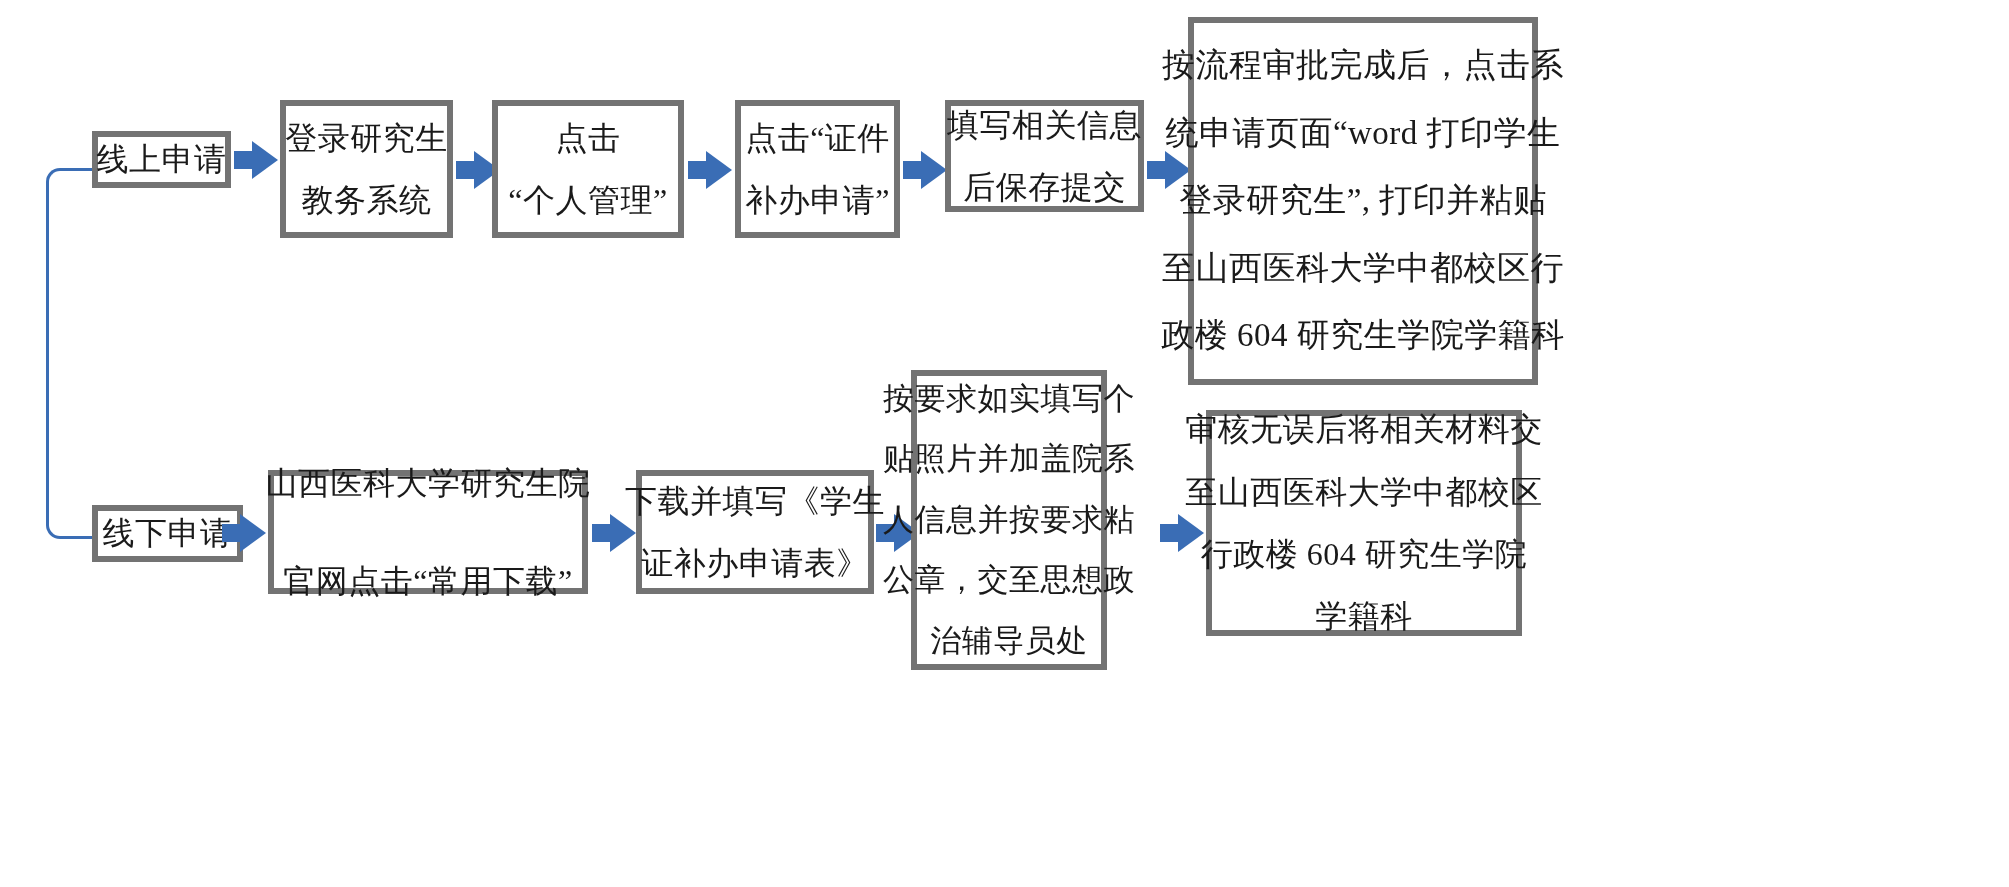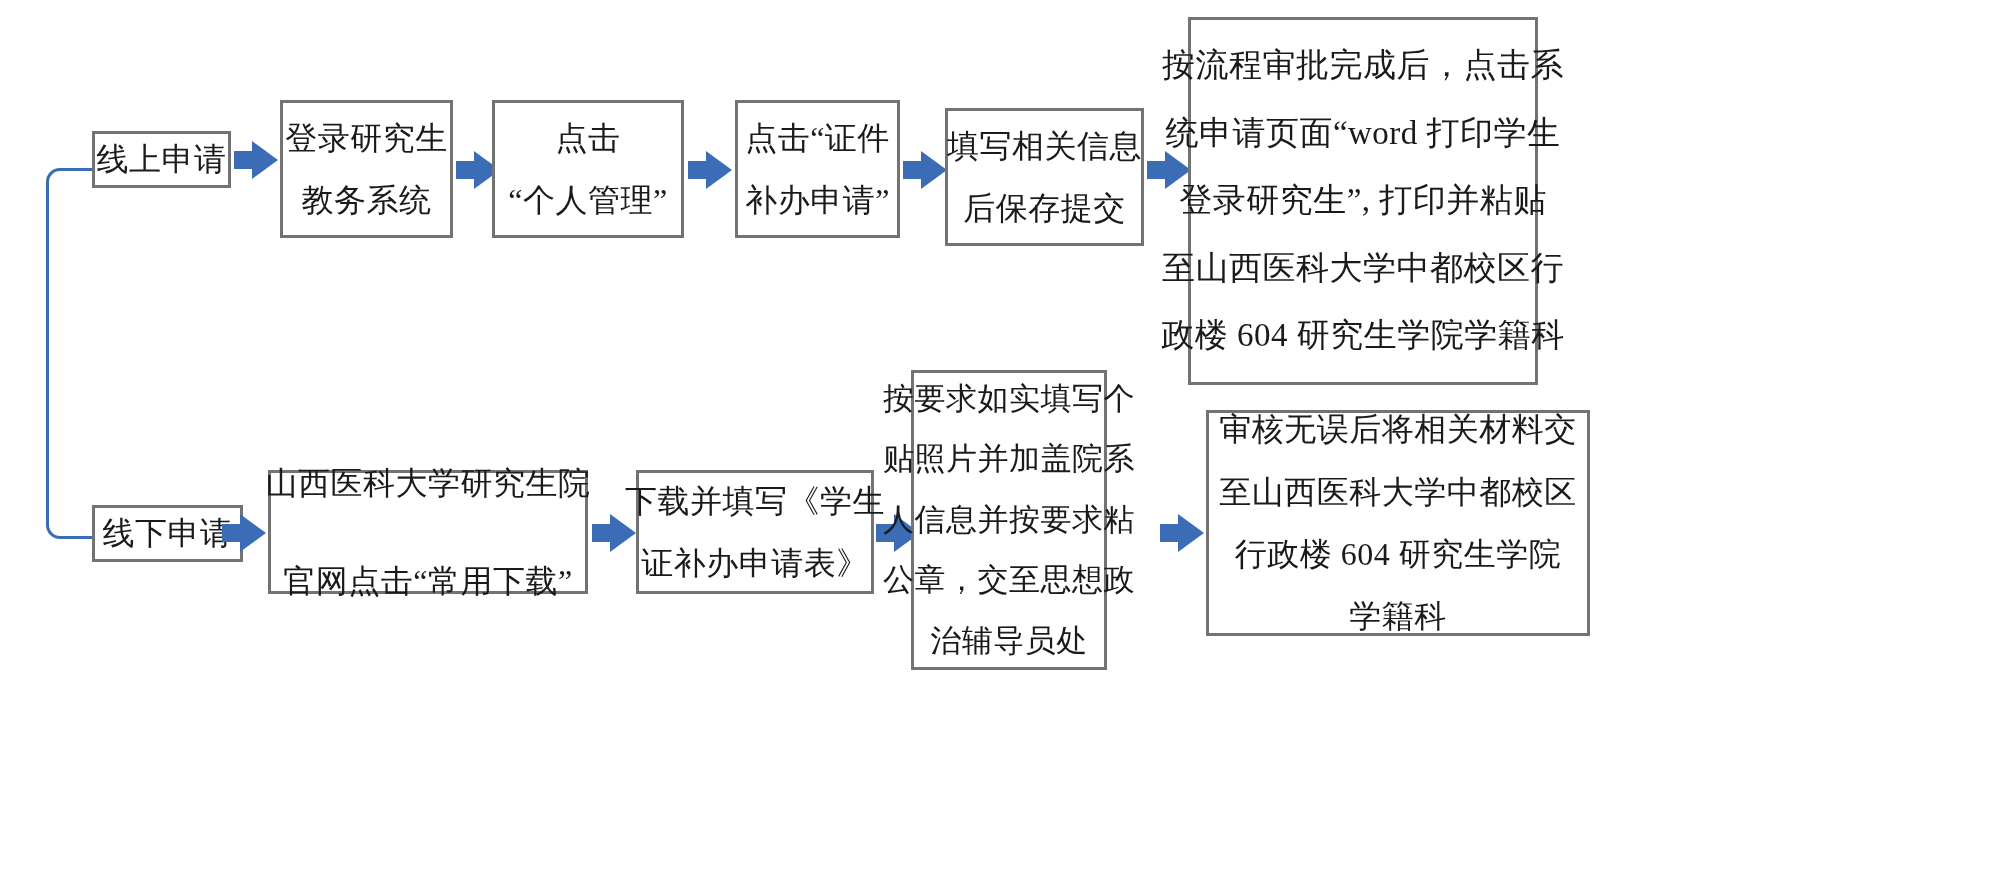--- a/index.html
+++ b/index.html
@@ -11,21 +11,21 @@
     position: relative;
     width: 2009px;
     height: 887px;
     background: #ffffff;
     font-family: "Liberation Serif", "DejaVu Serif", serif;
     overflow: hidden;
   }
   .node {
     position: absolute;
     box-sizing: border-box;
-    border: 3px solid #737373;
+    border: 6px solid #737373;
     background: #ffffff;
     display: flex;
     flex-direction: column;
     align-items: center;
     justify-content: center;
     color: #1a1a1a;
     text-align: center;
   }
   .node .line {
     display: block;
@@ -108,21 +108,21 @@
   <div class="node t-md" style="left:735px; top:100px; width:165px; height:138px;">
     <span class="line">点击“证件</span>
     <span class="line">补办申请”</span>
   </div>
 
   <div class="arrow" style="left:903px; top:170px; width:44px;">
     <div class="shaft" style="width:20px;"></div>
     <div class="head" style="left:18px;"></div>
   </div>
 
-  <div class="node t-md" style="left:945px; top:108px; width:199px; height:138px;">
+  <div class="node t-md" style="left:945px; top:100px; width:199px; height:112px;">
     <span class="line">填写相关信息</span>
     <span class="line">后保存提交</span>
   </div>
 
   <div class="arrow" style="left:1147px; top:170px; width:44px;">
     <div class="shaft" style="width:20px;"></div>
     <div class="head" style="left:18px;"></div>
   </div>
 
   <div class="node t-lg" style="left:1188px; top:17px; width:350px; height:368px; justify-content:center;">
@@ -168,20 +168,20 @@
     <span class="line">人信息并按要求粘</span>
     <span class="line">公章，交至思想政</span>
     <span class="line">治辅导员处</span>
   </div>
 
   <div class="arrow" style="left:1160px; top:533px; width:44px;">
     <div class="shaft" style="width:20px;"></div>
     <div class="head" style="left:18px;"></div>
   </div>
 
-  <div class="node t-md" style="left:1206px; top:410px; width:384px; height:226px;">
+  <div class="node t-md" style="left:1206px; top:410px; width:316px; height:226px;">
     <span class="line">审核无误后将相关材料交</span>
     <span class="line">至山西医科大学中都校区</span>
     <span class="line">行政楼 604 研究生学院</span>
     <span class="line">学籍科</span>
   </div>
 
 </div>
 
 </body></html>

